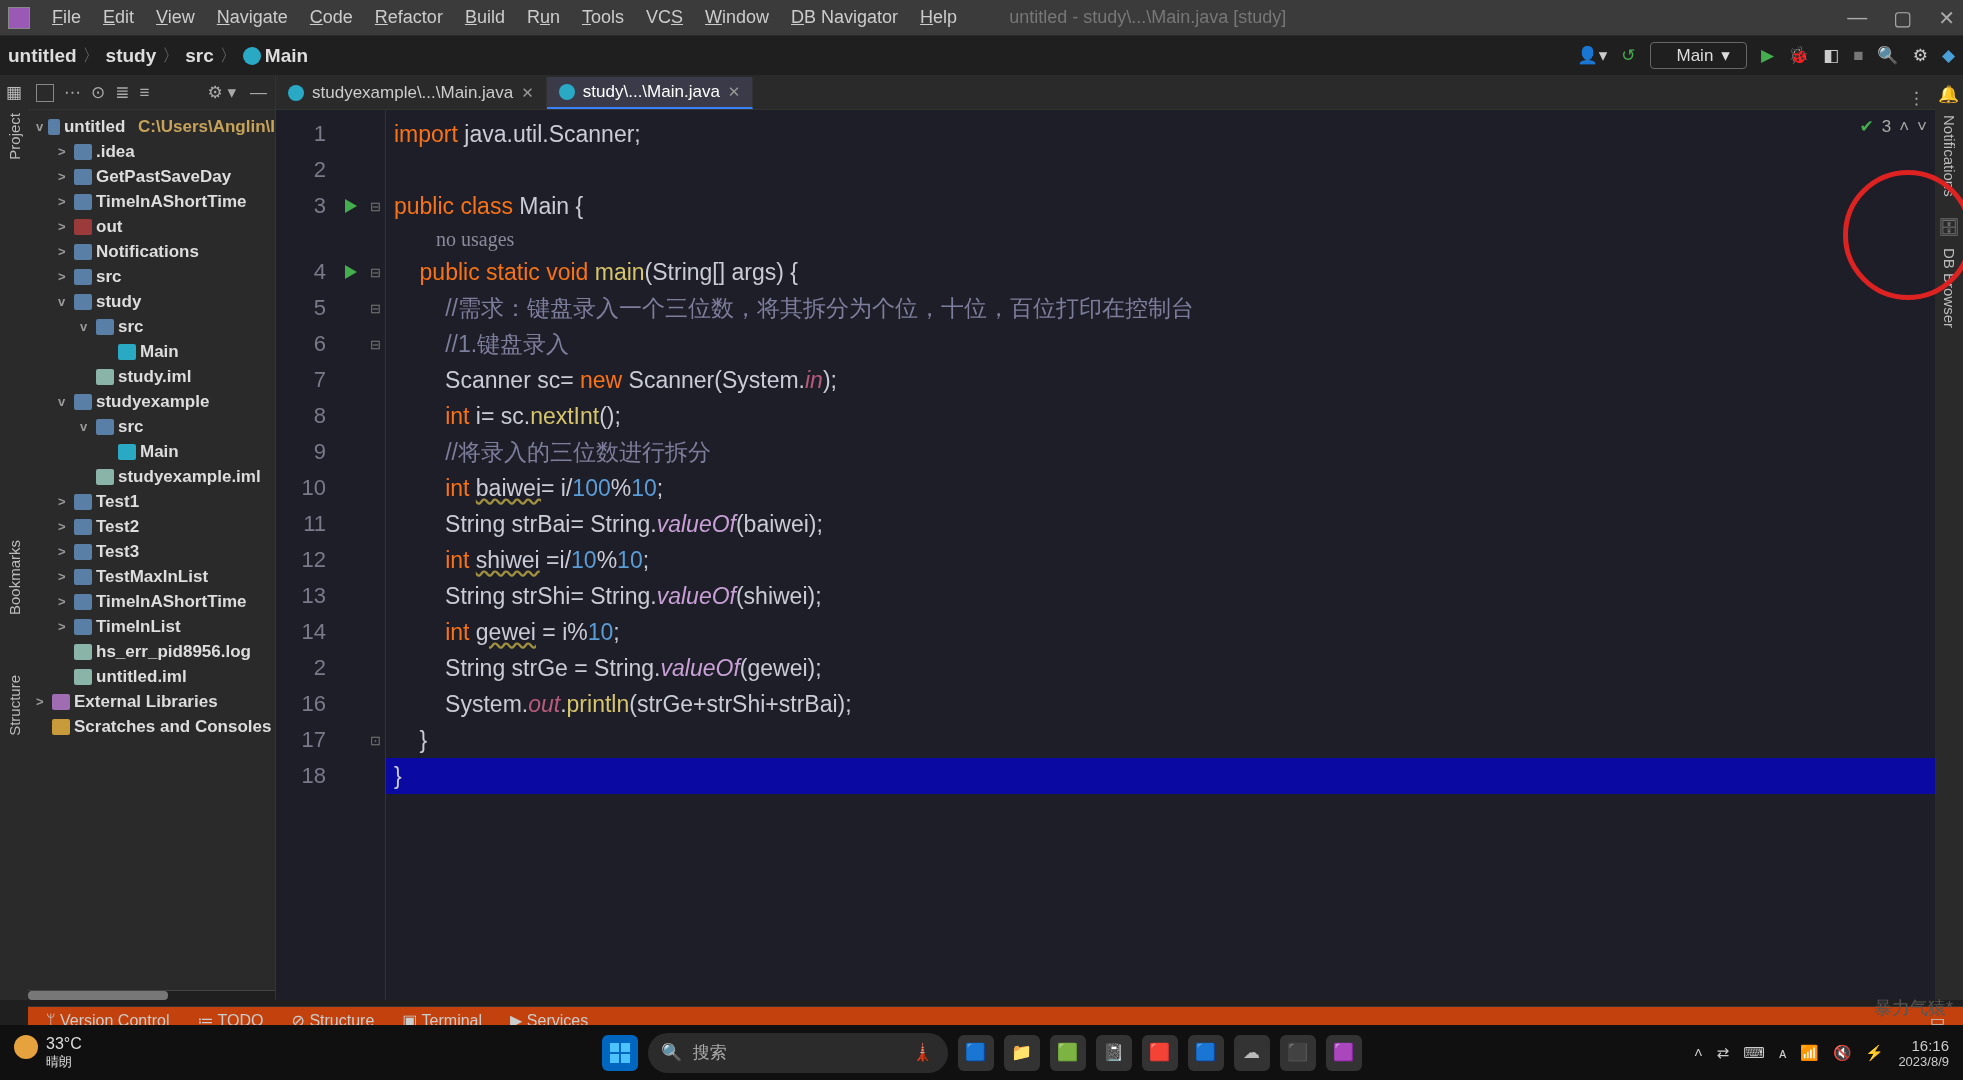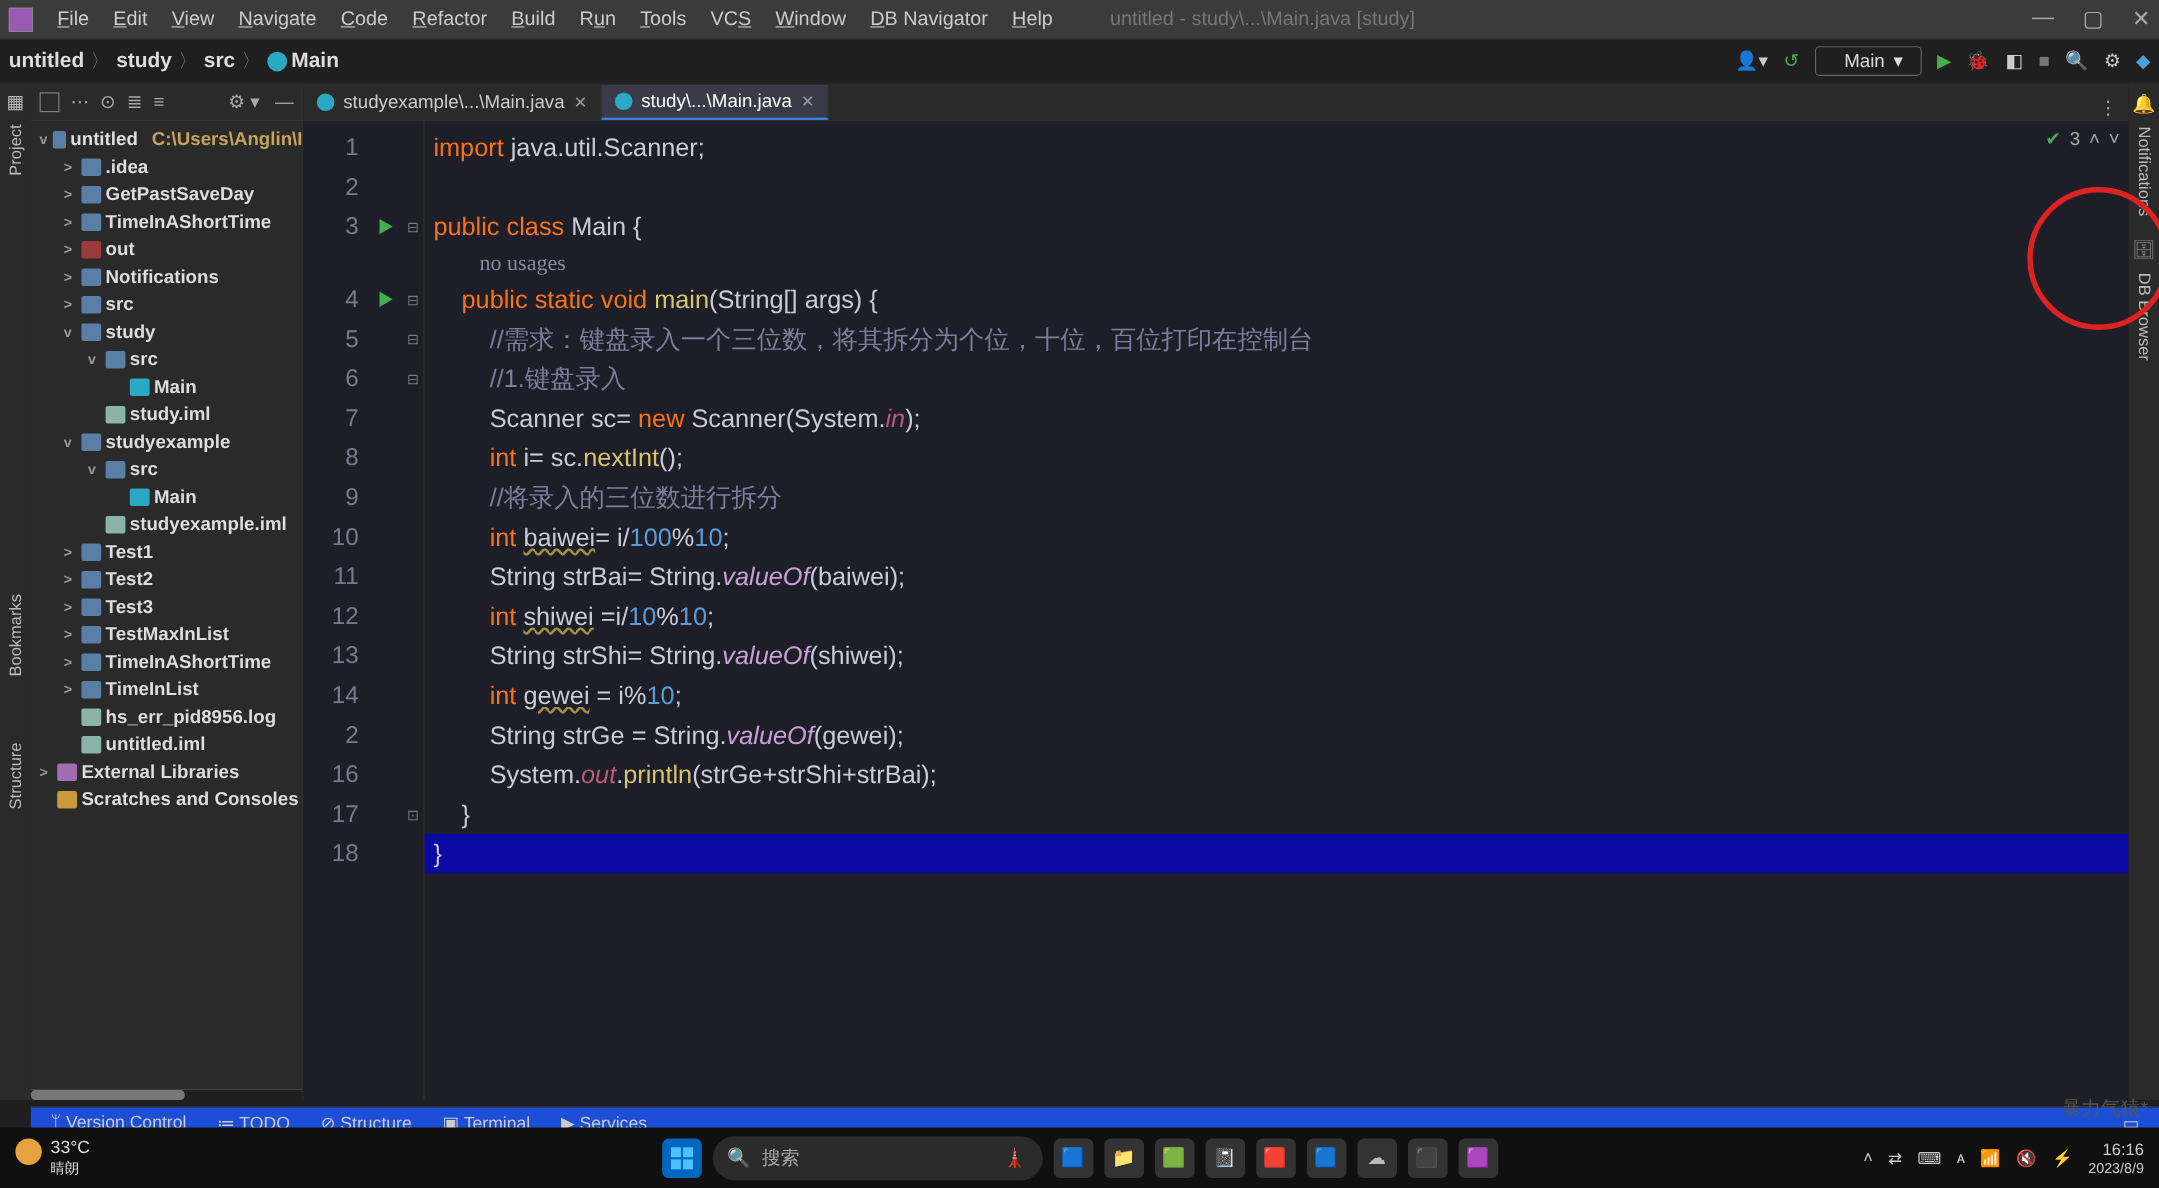--- a/index.html
+++ b/index.html
@@ -80,21 +80,21 @@
 .editor-status-tr { position:absolute; top:6px; right:8px; display:flex; align-items:center; gap:8px; color:#aaa; font-size:17px; }
 .check { color:#44ad4e; }
 
 
 .right-rail { position:absolute; right:0; top:76px; width:28px; height:calc(100% - 76px - 80px); background:#2a2a2a; display:flex; flex-direction:column; align-items:center; color:#bbb; }
 .right-rail .bell { color:#c0392b; margin-top:8px; }
 .right-rail .rlabel { writing-mode:vertical-rl; font-size:15px; margin-top:10px; }
 .red-circle { position:absolute; right:-10px; top:170px; width:130px; height:130px; border:5px solid #d22; border-radius:50%; pointer-events:none; }
 
 
-.bottom-tools { position:absolute; left:28px; right:0; bottom:46px; height:28px; background:#1d4ed8; border-top:1px solid #333; display:flex; align-items:center; gap:28px; padding:0 18px; font-size:16px; color:#ccc; }
+.bottom-tools { position:absolute; left:28px; right:0; bottom:46px; height:28px; background:#c2410c; border-top:1px solid #333; display:flex; align-items:center; gap:28px; padding:0 18px; font-size:16px; color:#ccc; }
 .bottom-tools .bt-right { margin-left:auto; }
 .status-msg { position:absolute; left:0; right:0; bottom:18px; height:28px; background:#1f1f1f; display:flex; align-items:center; padding:0 18px; gap:10px; font-size:16px; color:#ddd; }
 .status-msg .right { margin-left:auto; display:flex; gap:18px; }
 
 
 .taskbar { position:absolute; left:0; right:0; bottom:0; height:55px; background:#101010; display:flex; align-items:center; padding:0 14px; gap:12px; }
 .tb-weather { display:flex; align-items:flex-start; gap:8px; color:#ddd; font-size:16px; }
 .tb-sun { width:24px; height:24px; background:#e6a23c; border-radius:50%; }
 .tb-center { position:absolute; left:50%; transform:translateX(-50%); display:flex; align-items:center; gap:10px; }
 .tb-search { width:300px; height:40px; background:#2b2b2b; border-radius:20px; display:flex; align-items:center; gap:10px; padding:0 14px; color:#aaa; }

